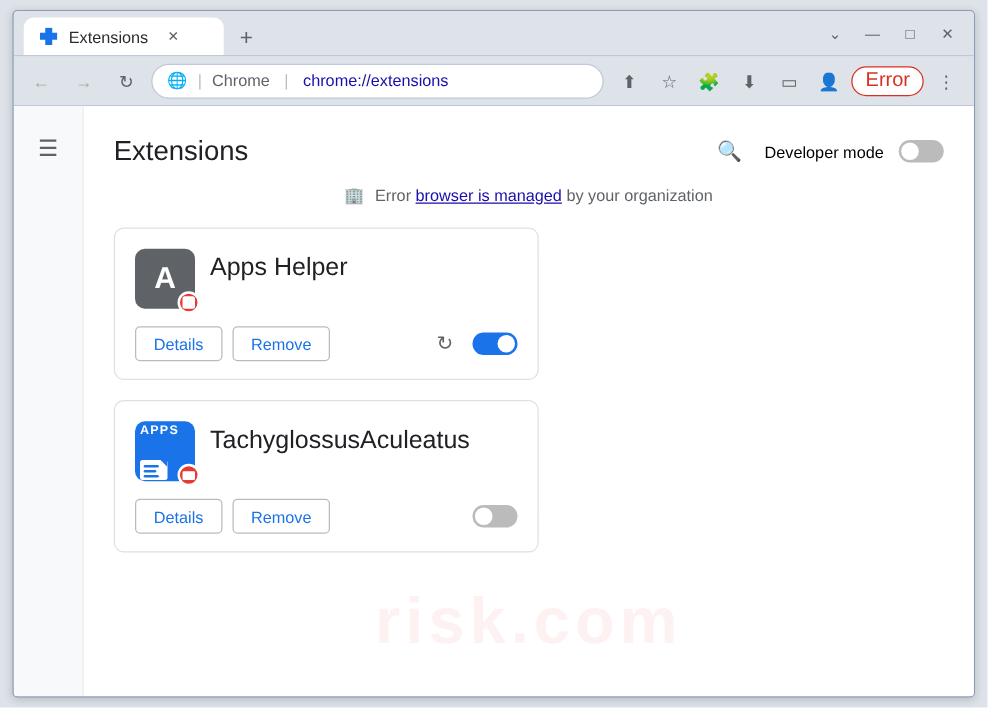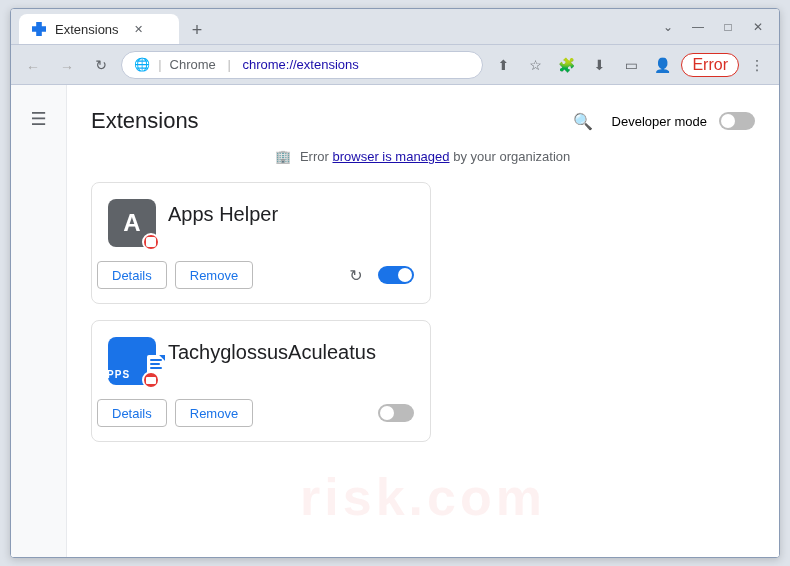--- a/index.html
+++ b/index.html
@@ -343,21 +343,21 @@
       font-weight: 500;
       color: #202124;
       margin-top: 4px;
     }
     .ext-card-bottom {
       display: flex;
       align-items: center;
       gap: 8px;
       position: absolute;
       bottom: 14px;
-      left: 5px;
+      left: 16px;
       right: 16px;
     }
     .ext-btn {
       height: 28px;
       padding: 0 14px;
       border: 1.5px solid #bbb;
       border-radius: 4px;
       background: #fff;
       font-size: 13px;
       color: #1a73e8;
@@ -410,22 +410,22 @@
       pointer-events: none;
       white-space: nowrap;
       z-index: 0;
     }
     .main-area { position: relative; }
     .main-content-wrapper { position: relative; z-index: 1; }
 
     
     .apps-icon-inner {
       display: flex;
-      flex-direction: row;
-      align-items: flex-end;
+      flex-direction: column;
+      align-items: flex-start;
       justify-content: center;
       width: 100%;
       height: 100%;
       gap: 17px;
     }
     .apps-text {
       font-size: 10px;
       font-weight: bold;
       color: #fff;
       letter-spacing: 1px;

